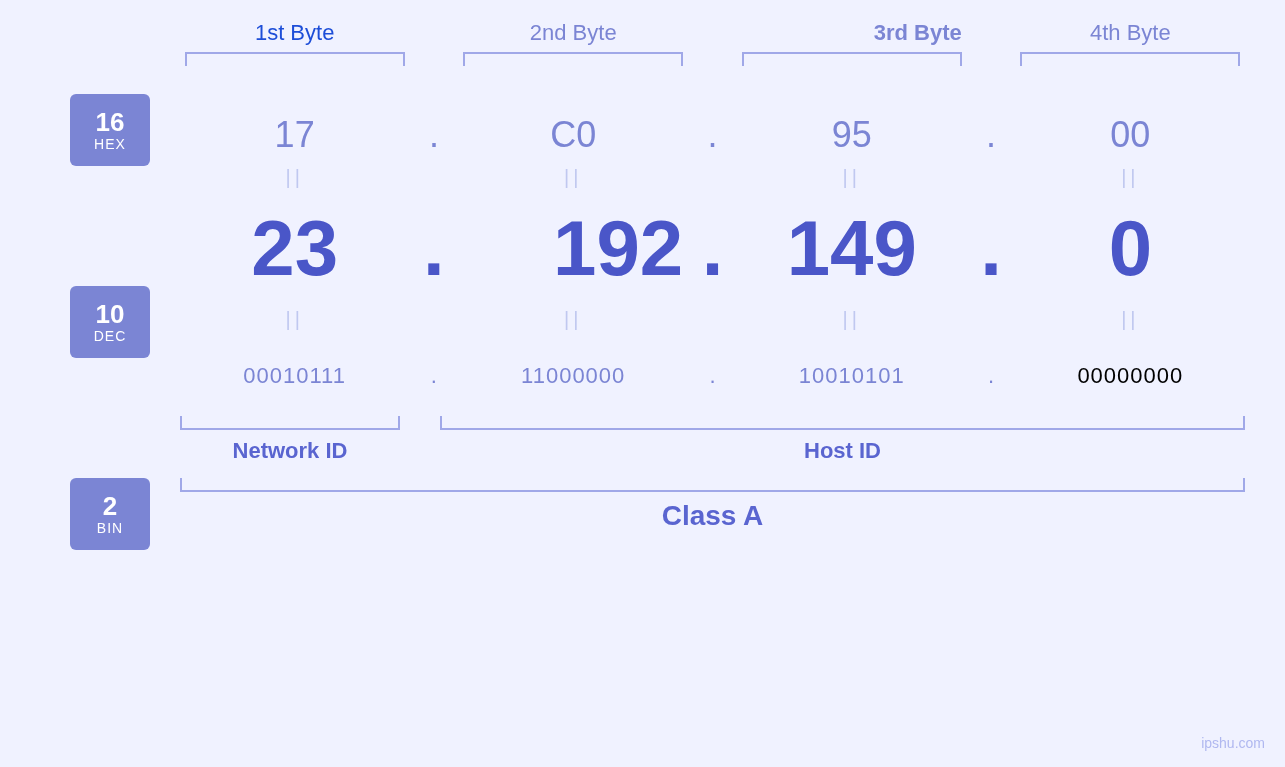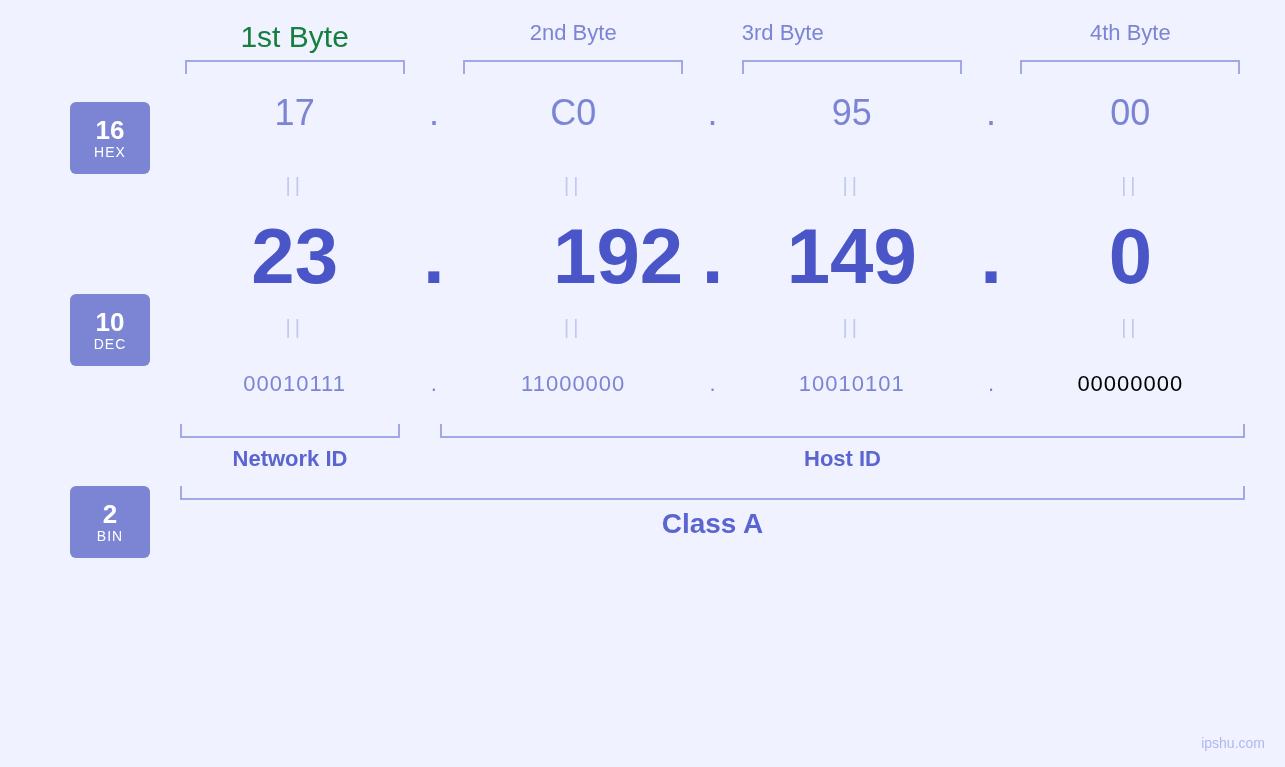--- a/index.html
+++ b/index.html
@@ -27,28 +27,28 @@
   </style>
 </head>
 <body>
 
 <div class="container">
 
   <div style="display:flex; width:100%; margin-bottom:6px;">
     <div style="width:140px;"></div>
     <div style="flex:1; display:flex; justify-content:space-around;">
       <div style="width:220px; text-align:center;">
-        <span style="color:#15803d; font-size:30px;">1st Byte</span>
+        <span style="color:#1d4ed8; font-size:22px;">1st Byte</span>
       </div>
       <div style="width:40px;"></div>
       <div style="width:220px; text-align:center;">
         <span style="color:#7b85d4; font-size:22px;">2nd Byte</span>
       </div>
       <div style="width:40px;"></div>
-      <div style="width:220px; text-align:left;">
+      <div style="width:220px; text-align:right;font-weight:bold;">
         <span style="color:#7b85d4; font-size:22px;">3rd Byte</span>
       </div>
       <div style="width:40px;"></div>
       <div style="width:220px; text-align:center;">
         <span style="color:#7b85d4; font-size:22px;">4th Byte</span>
       </div>
     </div>
   </div>
 
   <div style="display:flex; width:100%; margin-bottom:18px;">
@@ -83,21 +83,21 @@
       <div style="height:120px;"></div>
 
       <div style="background:#7b85d4; color:white; border-radius:6px; width:80px; height:72px; display:flex; flex-direction:column; align-items:center; justify-content:center;">
         <span style="font-size:26px; font-weight:bold; line-height:1.1;">2</span>
         <span style="font-size:14px; letter-spacing:1px;">BIN</span>
       </div>
     </div>
 
     <div style="flex:1; display:flex; flex-direction:column;">
 
-      <div style="display:flex; align-items:flex-start; justify-content:space-around; height:72px;">
+      <div style="display:flex; align-items:flex-end; justify-content:space-around; height:72px;">
         <div style="width:220px; text-align:center;">
           <span style="color:#7b85d4; font-size:36px;">17</span>
         </div>
         <div style="width:40px; text-align:center;">
           <span style="color:#7b85d4; font-size:36px;">.</span>
         </div>
         <div style="width:220px; text-align:center;">
           <span style="color:#7b85d4; font-size:36px;">C0</span>
         </div>
         <div style="width:40px; text-align:center;">

